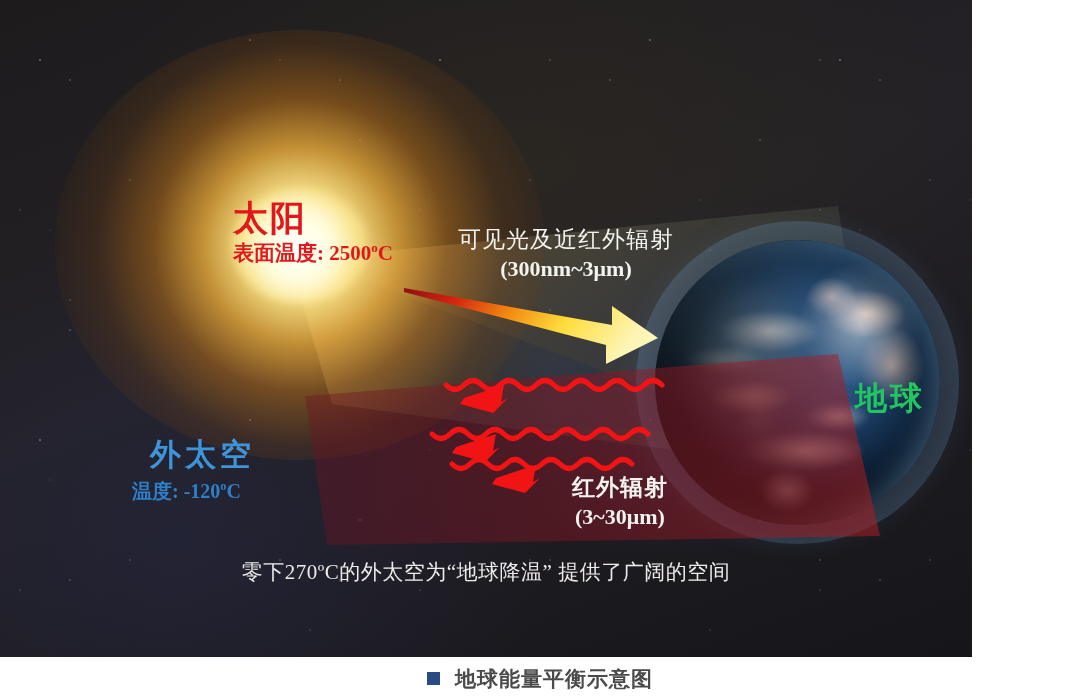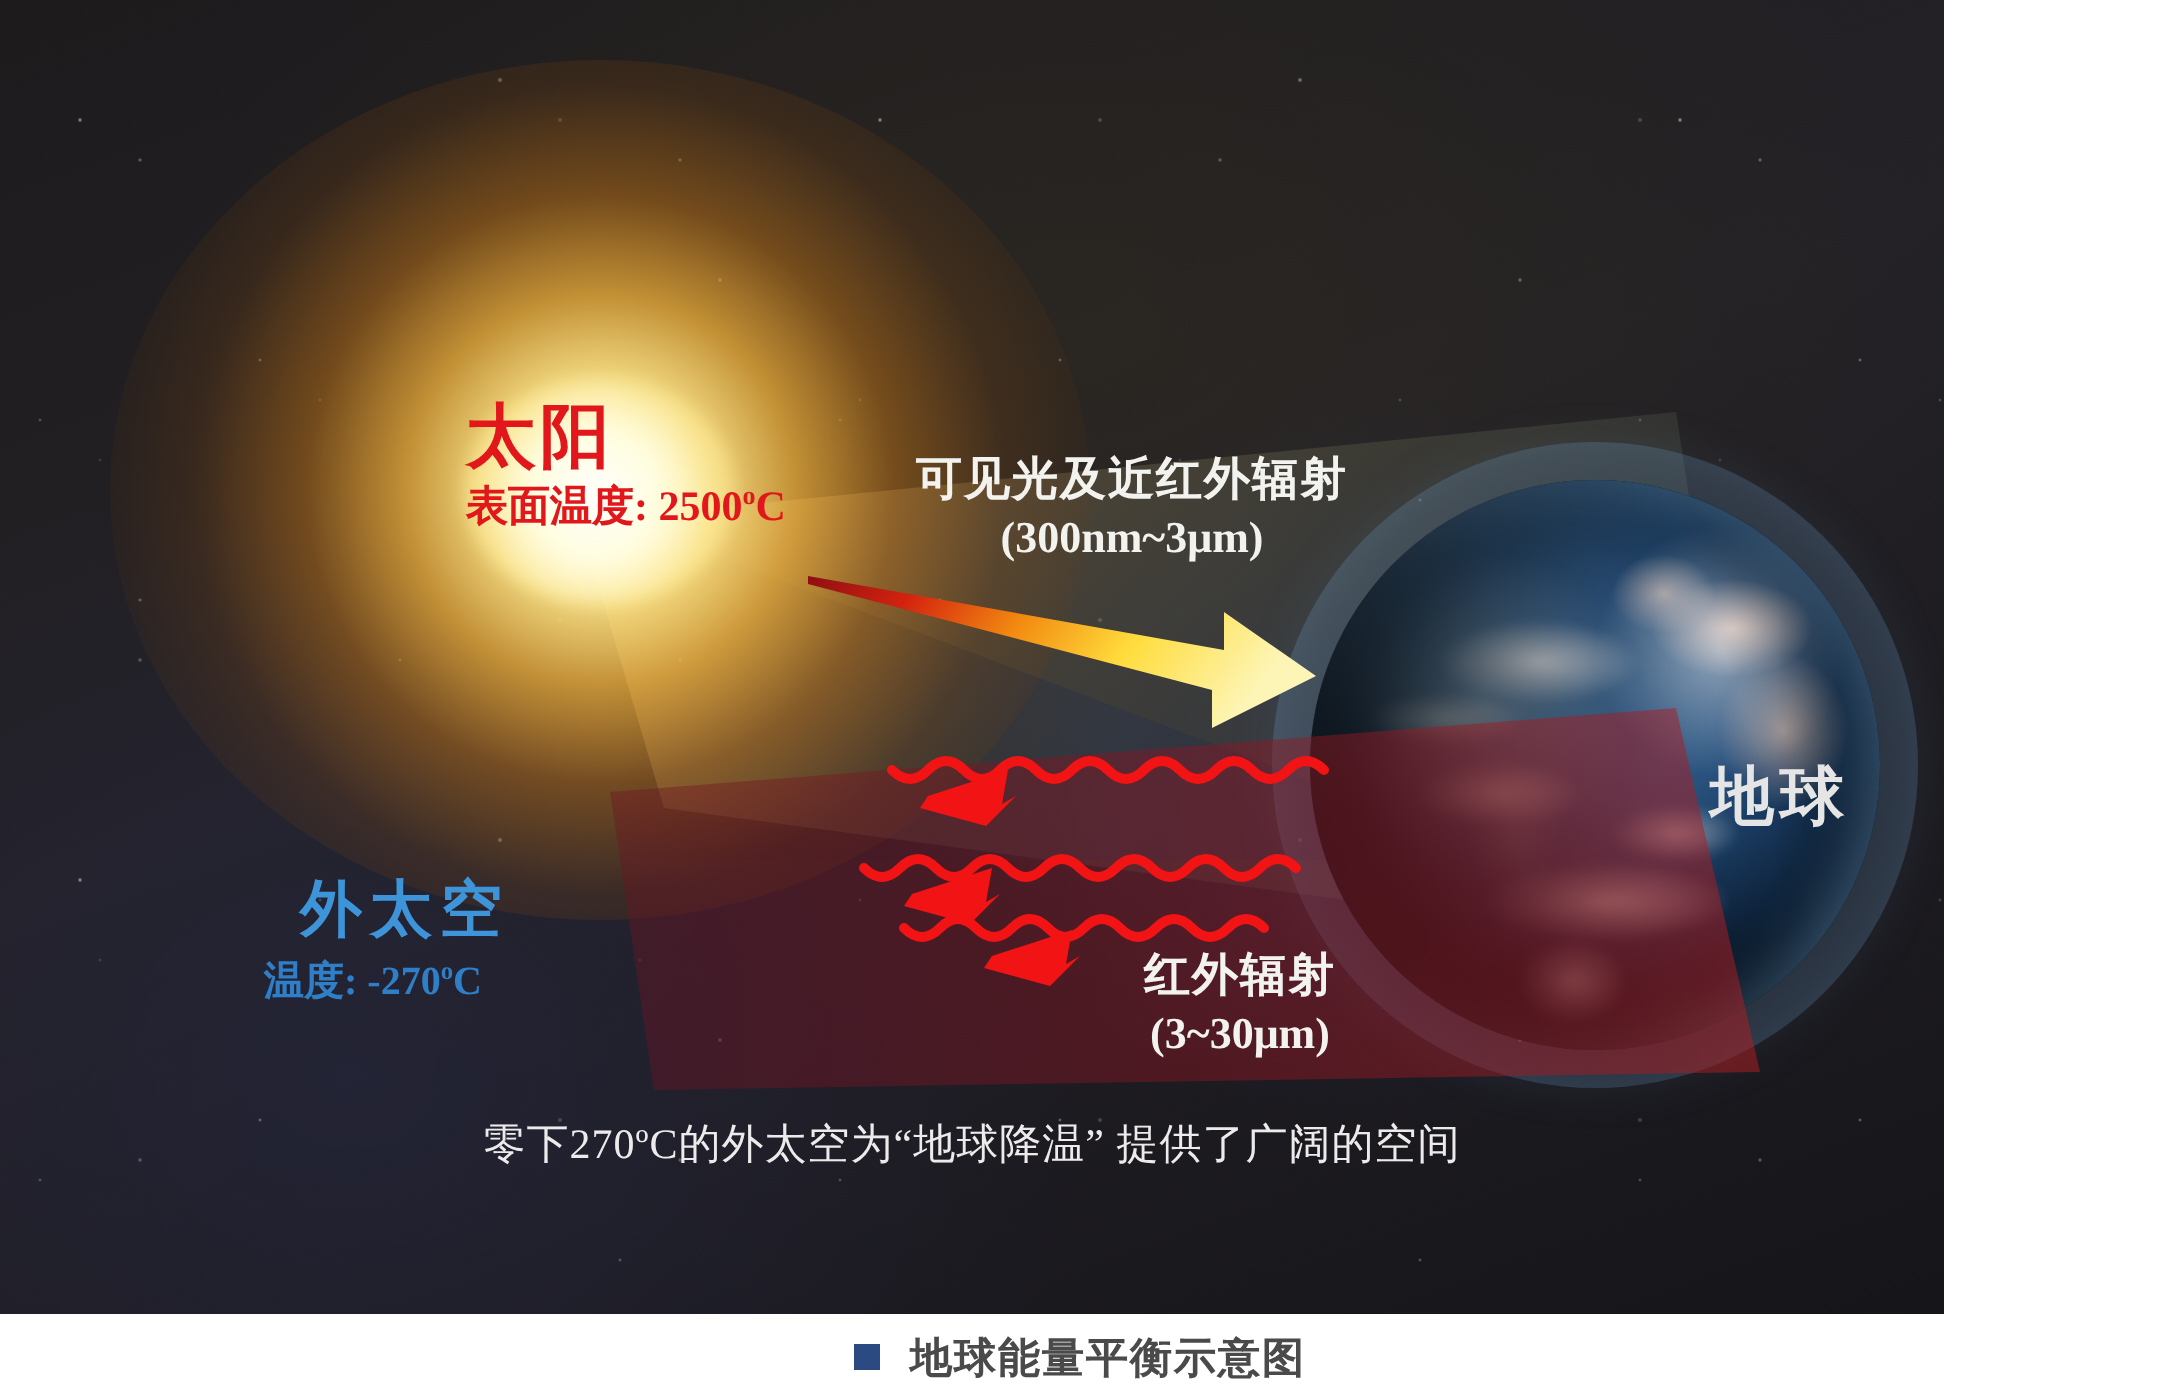--- a/index.html
+++ b/index.html
@@ -160,30 +160,30 @@
   
   .ir-beam { position: absolute; left: 0; top: 0; pointer-events: none; }
 
   
   .lbl { position: absolute; white-space: nowrap; line-height: 1.18; }
 
   .lbl-sun        { left: 233px; top: 198px; color: #e1171b; }
   .lbl-sun .big   { font-size: 35px; font-weight: 700; letter-spacing: 2px; }
   .lbl-sun .sub   { font-size: 21px; font-weight: 700; margin-top: 2px; }
 
-  .lbl-earth      { left: 855px; top: 380px; color: #e5e5e5; }
+  .lbl-earth      { left: 855px; top: 380px; color: #22c55e; }
   .lbl-earth .big { font-size: 32px; font-weight: 700; letter-spacing: 3px; }
   .lbl-earth .sub { font-size: 20px; font-weight: 700; margin-top: 6px; margin-left: -12px; }
 
   .lbl-space      { left: 150px; top: 437px; color: #3e94d8; }
   .lbl-space .big { font-size: 31px; font-weight: 700; letter-spacing: 4px; }
   .lbl-space .sub { font-size: 20px; font-weight: 700; margin-top: 6px; margin-left: -18px; color: #2f7fc8; }
 
   .lbl-vis        { left: 458px; top: 226px; color: #f2f2ef; text-align: center; }
-  .lbl-vis .big   { font-size: 23px; font-weight: 700; letter-spacing: 1px; }
+  .lbl-vis .big   { font-size: 23px; font-weight: 400; letter-spacing: 1px; }
   .lbl-vis .sub   { font-size: 22px; font-weight: 700; margin-top: 3px; }
 
   .lbl-ir         { left: 572px; top: 474px; color: #f2f2ef; text-align: center; }
   .lbl-ir .big    { font-size: 23px; font-weight: 700; letter-spacing: 1px; }
   .lbl-ir .sub    { font-size: 22px; font-weight: 700; margin-top: 3px; }
 
   .lbl-bottom {
     position: absolute;
     left: 0; right: 0; top: 558px;
     text-align: center;
@@ -294,21 +294,21 @@
     <div class="big">太阳</div>
     <div class="sub"><span>表面温度: 2500</span><sup class="deg">o</sup><span>C</span></div>
   </div>
 
   <div class="lbl lbl-earth">
     <div class="big">地球</div>
   </div>
 
   <div class="lbl lbl-space">
     <div class="big">外太空</div>
-    <div class="sub"><span>温度: -270</span><sup class="deg">o</sup><span>C</span></div>
+    <div class="sub"><span>温度: -120</span><sup class="deg">o</sup><span>C</span></div>
   </div>
 
   <div class="lbl lbl-vis">
     <div class="big">可见光及近红外辐射</div>
     <div class="sub">(300nm~3μm)</div>
   </div>
 
   <div class="lbl lbl-ir">
     <div class="big">红外辐射</div>
     <div class="sub">(3~30μm)</div>

